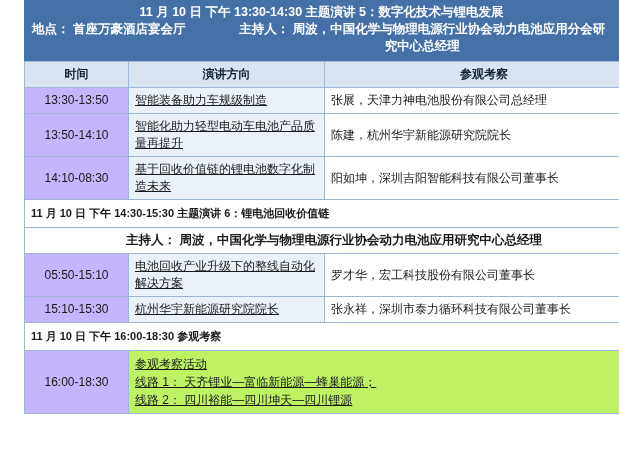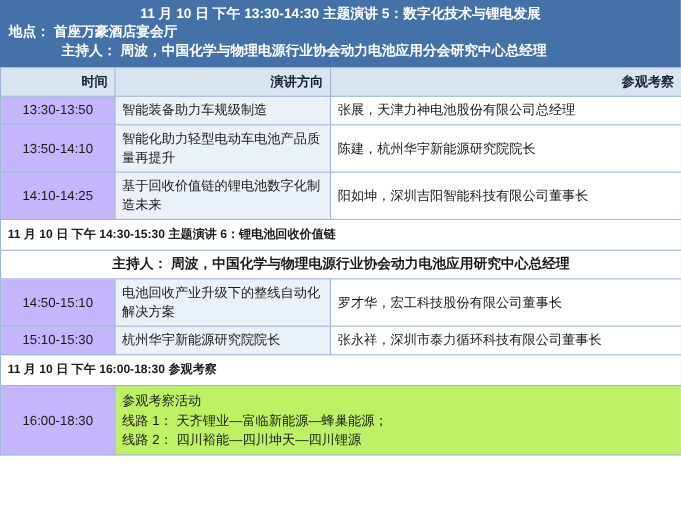--- a/index.html
+++ b/index.html
@@ -13,40 +13,40 @@
     font-family: "Liberation Sans", sans-serif;
     font-size: 12px;
     color: #1a1a1a;
     overflow: hidden;
   }
   .page {
     width: 619px;
     height: 463px;
     position: relative;
     box-sizing: border-box;
+    padding-left: 24px;
   }
   .banner {
     background: #4472a8;
     color: #ffffff;
     padding: 4px 6px 6px 6px;
     box-sizing: border-box;
   }
   .banner-line {
     text-align: center;
     font-size: 12.5px;
     font-weight: bold;
     line-height: 17px;
     white-space: nowrap;
   }
   .banner-line.row2 {
     display: flex;
     justify-content: space-between;
     align-items: flex-start;
     padding: 0 2px;
-    flex-direction: column;
   }
   .banner-line.row2 .left {
     flex: 0 0 auto;
     white-space: nowrap;
   }
   .banner-line.row2 .right {
     flex: 1 1 auto;
     text-align: center;
     white-space: normal;
     line-height: 17px;
@@ -63,33 +63,34 @@
     vertical-align: middle;
     font-size: 12px;
     line-height: 17px;
   }
   col.c-time { width: 104px; }
   col.c-topic { width: 196px; }
   col.c-guest { width: 319px; }
 
   thead th {
     background: #d9e4f0;
-    text-align: right;
+    text-align: center;
     font-weight: bold;
     font-size: 13px;
     padding: 5px 4px;
     color: #123;
   }
   td.time {
     text-align: center;
     background: #c4b5fd;
     white-space: nowrap;
   }
   td.topic {
     background: #eaf1f8;
+    text-decoration: underline;
   }
   td.guest {
     background: #ffffff;
   }
   tr.section td {
     background: #ffffff;
     text-align: left;
     font-weight: bold;
     font-size: 11px;
     padding: 5px 6px;
@@ -139,36 +140,36 @@
         <td class="guest">张展，天津力神电池股份有限公司总经理</td>
       </tr>
 
       <tr>
         <td class="time">13:50-14:10</td>
         <td class="topic">智能化助力轻型电动车电池产品质量再提升</td>
         <td class="guest">陈建，杭州华宇新能源研究院院长</td>
       </tr>
 
       <tr>
-        <td class="time">14:10-14:25</td>
+        <td class="time">14:10-08:30</td>
         <td class="topic">基于回收价值链的锂电池数字化制造未来</td>
         <td class="guest">阳如坤，深圳吉阳智能科技有限公司董事长</td>
       </tr>
 
       <tr class="section">
         <td colspan="3">11 月 10 日  下午 14:30-15:30  主题演讲 6：锂电池回收价值链</td>
       </tr>
 
       <tr class="section-sub">
         <td colspan="3">主持人： 周波，中国化学与物理电源行业协会动力电池应用研究中心总经理</td>
       </tr>
 
 
       <tr>
-        <td class="time">14:50-15:10</td>
+        <td class="time">05:50-15:10</td>
         <td class="topic">电池回收产业升级下的整线自动化解决方案</td>
         <td class="guest">罗才华，宏工科技股份有限公司董事长</td>
       </tr>
 
       <tr>
         <td class="time">15:10-15:30</td>
         <td class="topic">杭州华宇新能源研究院院长</td>
         <td class="guest">张永祥，深圳市泰力循环科技有限公司董事长</td>
       </tr>
 

